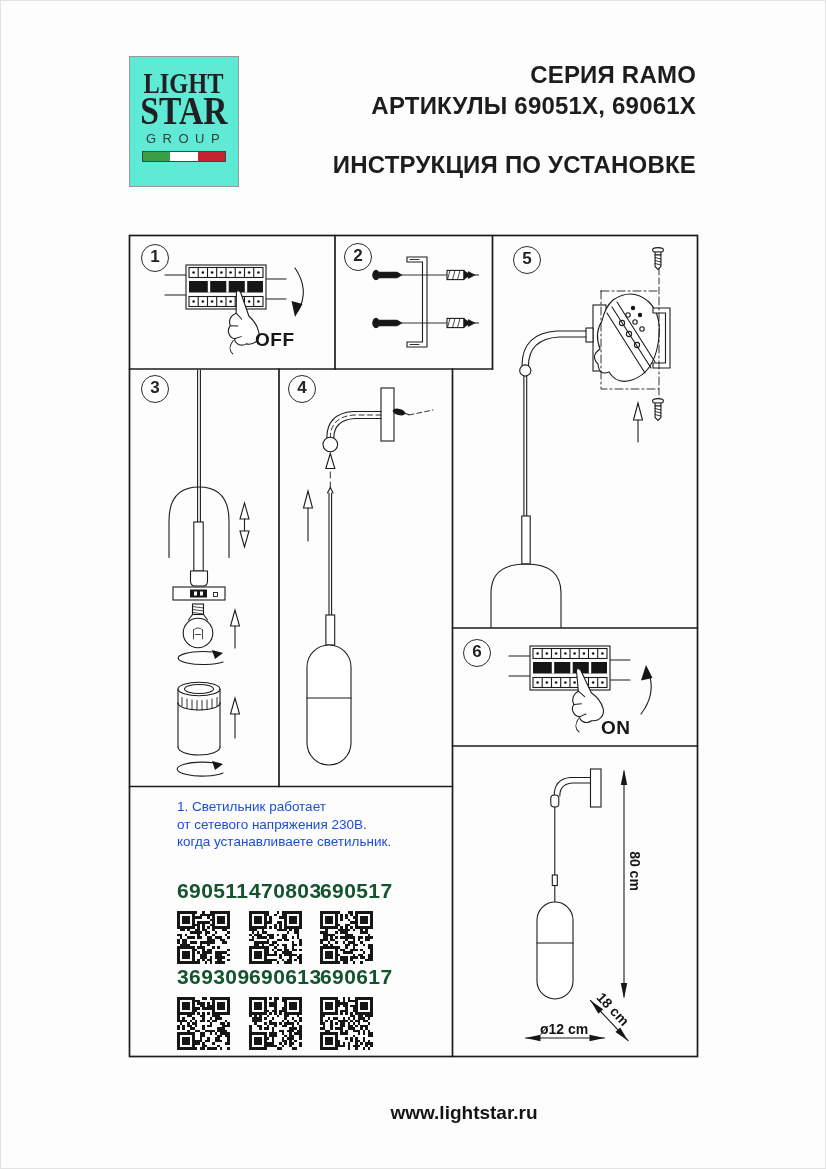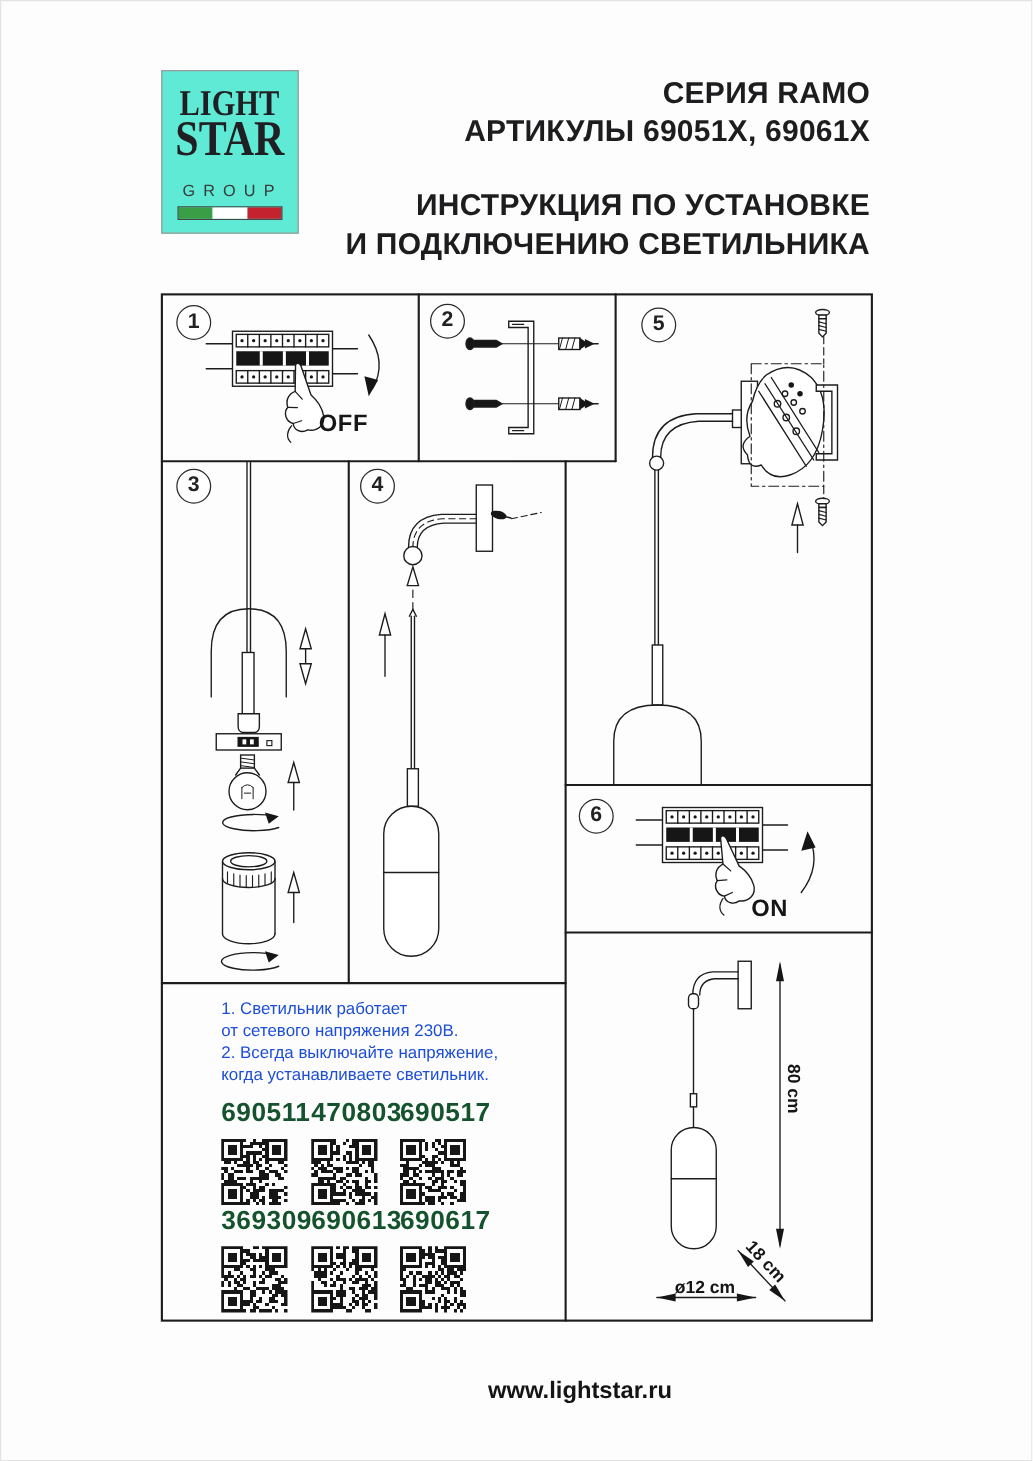--- a/index.html
+++ b/index.html
@@ -4,21 +4,21 @@
 <style>
   html,body{margin:0;padding:0;background:#fff;}
   .page{position:relative;width:826px;height:1169px;background:#fdfdfd;overflow:hidden;
         font-family:"Liberation Sans",sans-serif;color:#1b1b1b;box-sizing:border-box;border:1px solid #e3e3e3;}
   
   .logo{position:absolute;left:128px;top:55px;width:110px;height:131px;border:1px solid #999;
         background:#5eead4;text-align:center;font-family:"Liberation Serif",serif;color:#202024;box-sizing:border-box;}
   .logo-light{margin-top:12px;font-size:29px;font-weight:700;line-height:28px;}
   .logo-light span,.logo-star span{display:inline-block;transform:scaleX(.84);transform-origin:center;}
   .logo-star{font-size:40px;font-weight:700;line-height:34px;margin-top:-3px;}
-  .logo-group{font-family:"Liberation Sans",sans-serif;font-size:13px;letter-spacing:6.5px;text-indent:4px;color:#3a3a3a;margin-top:17px;}
+  .logo-group{font-family:"Liberation Sans",sans-serif;font-size:13px;letter-spacing:6.5px;text-indent:4px;color:#3a3a3a;margin-top:3px;}
   .logo-flag{width:82px;height:9px;margin:5px auto 0;border:1px solid #454545;display:flex;box-sizing:content-box;}
   .logo-flag i{flex:1;display:block;}
   .titles{position:absolute;right:129px;top:58px;text-align:right;font-weight:700;
           font-size:24px;line-height:31px;letter-spacing:.2px;color:#1d1d1f;}
   .titles .block2{margin-top:28px;}
   
   svg.art{position:absolute;left:0;top:0;}
   
   .step-num{position:absolute;width:28px;height:28px;border:1.6px solid #2b2b2b;border-radius:50%;
             box-sizing:border-box;text-align:center;line-height:24px;font-size:17px;font-weight:600;
@@ -51,21 +51,20 @@
       <i style="background: rgb(58, 158, 71);"></i>
         <i style="background: rgb(255, 255, 255);"></i>
         <i style="background: rgb(197, 34, 47);"></i>
     </div>
   </div>
 
   <div class="titles">
     <div>СЕРИЯ RAMO</div>
     <div>АРТИКУЛЫ 69051X, 69061X</div>
     <div class="block2">ИНСТРУКЦИЯ ПО УСТАНОВКЕ</div>
-    <div>И ПОДКЛЮЧЕНИЮ СВЕТИЛЬНИКА</div>
   </div>
 
   <svg class="art" width="826" height="1169" viewBox="0 0 826 1169" stroke="#1c1c1c" stroke-width="1.1" fill="none" stroke-linecap="round">
     <defs>
       <g id="breaker">
         <line x1="-17" y1="12" x2="4" y2="12"></line>
           <line x1="-17" y1="32" x2="4" y2="32"></line>
         <line x1="84" y1="16" x2="104" y2="16"></line>
           <line x1="84" y1="36" x2="104" y2="36"></line>
         <rect x="4" y="2" width="80" height="44" fill="#fff"></rect>
@@ -275,21 +274,20 @@
   <div class="step-num" style="left:140px;top:374px">3</div>
   <div class="step-num" style="left:287px;top:374px">4</div>
   <div class="step-num" style="left:462px;top:638px">6</div>
 
   <div class="switch-label" style="left:254px;top:328px">OFF</div>
   <div class="switch-label" style="left:600px;top:716px">ON</div>
 
   <div class="notes">
     <div>1. Светильник работает</div>
     <div>от сетевого напряжения 230В.</div>
-    <div>2. Всегда выключайте напряжение,</div>
     <div>когда устанавливаете светильник.</div>
   </div>
 
   <div class="qr-col" style="left:176px;top:878px">
     <div class="qr-label">690511</div>
     <div class="qr"><svg width="53" height="53" viewBox="0 0 52.5 52.5" fill="#161616" shape-rendering="crispEdges">
           <rect x="0" y="0" width="2.5" height="2.5"></rect>
           <rect x="2.5" y="0" width="2.5" height="2.5"></rect>
           <rect x="5" y="0" width="2.5" height="2.5"></rect>
           <rect x="7.5" y="0" width="2.5" height="2.5"></rect>

